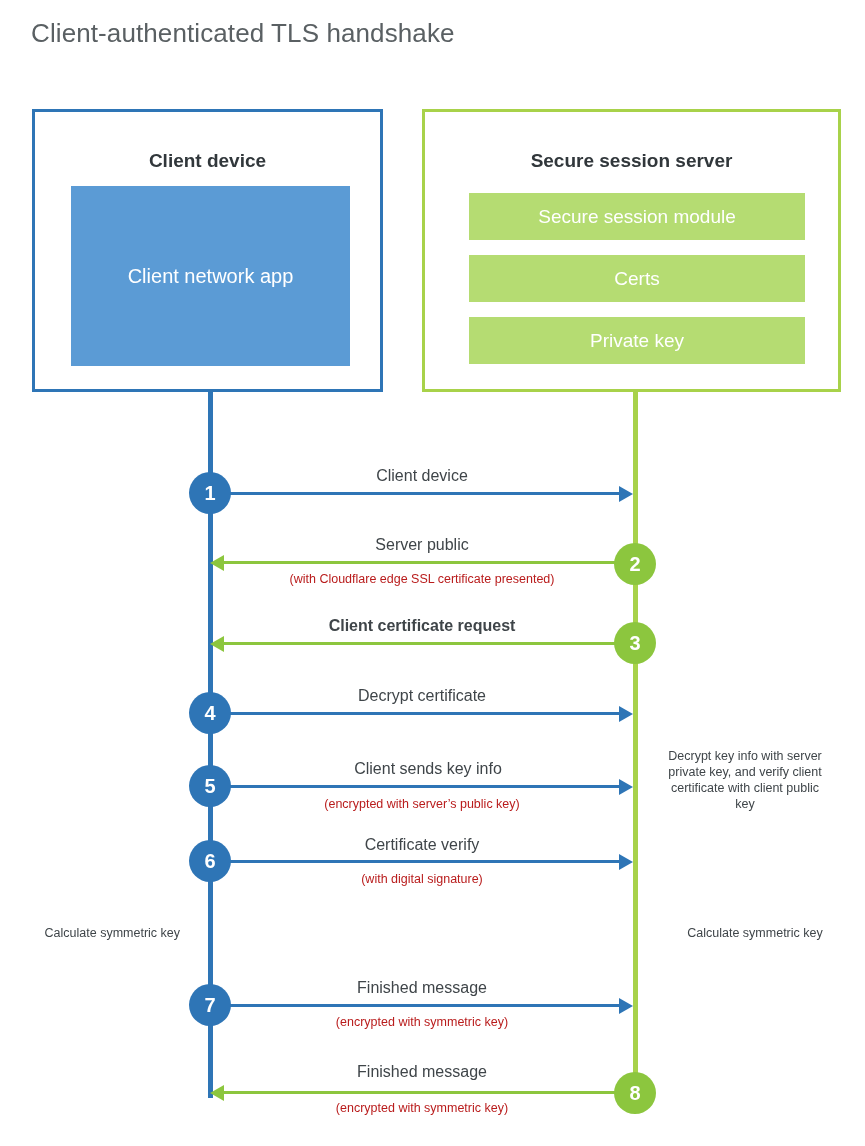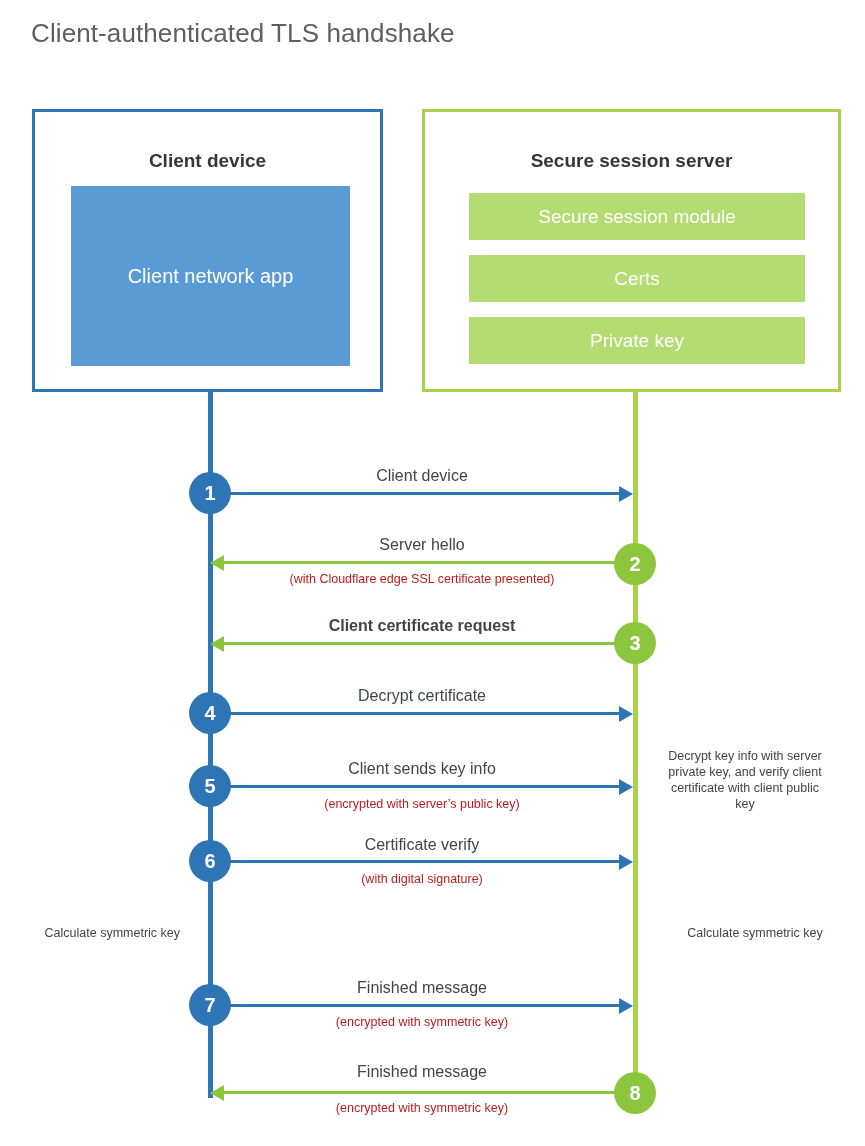--- a/index.html
+++ b/index.html
@@ -109,37 +109,37 @@
 
   <div class="side-note right-al" style="left:20px;top:925px;width:160px;">Calculate symmetric key</div>
 
   <div class="side-note left-al" style="left:670px;top:925px;width:170px;">Calculate symmetric key</div>
 
   <div class="msg-label" style="left:210px;top:467px;width:424px;">Client device</div>
   <div class="msg-line blue" style="left:210px;top:492px;width:409px;"></div>
   <div class="arrow-head right blue" style="left:619px;top:485.5px;"></div>
   <div class="step-circle blue" style="left:189px;top:472px;">1</div>
 
-  <div class="msg-label" style="left:210px;top:536px;width:424px;">Server hello</div>
+  <div class="msg-label" style="left:210px;top:536px;width:424px;">Server public</div>
   <div class="msg-line green" style="left:224px;top:561px;width:410px;"></div>
   <div class="arrow-head left green" style="left:210px;top:554.5px;"></div>
   <div class="msg-sublabel" style="left:210px;top:572px;width:424px;">(with Cloudflare edge SSL certificate presented)</div>
   <div class="step-circle green" style="left:614px;top:543px;">2</div>
 
   <div class="msg-label" style="left:210px;top:617px;width:424px;font-weight:bold;">Client certificate request</div>
   <div class="msg-line green" style="left:224px;top:642px;width:410px;"></div>
   <div class="arrow-head left green" style="left:210px;top:635.5px;"></div>
   <div class="step-circle green" style="left:614px;top:622px;">3</div>
 
   <div class="msg-label" style="left:210px;top:687px;width:424px;">Decrypt certificate</div>
   <div class="msg-line blue" style="left:210px;top:712px;width:409px;"></div>
   <div class="arrow-head right blue" style="left:619px;top:705.5px;"></div>
   <div class="step-circle blue" style="left:189px;top:692px;">4</div>
 
-  <div class="msg-label" style="left:210px;top:760px;width:424px;">Client sends key info</div>
+  <div class="msg-label" style="left:216px;top:760px;width:424px;">Client sends key info</div>
   <div class="msg-line blue" style="left:210px;top:785px;width:409px;"></div>
   <div class="arrow-head right blue" style="left:619px;top:778.5px;"></div>
   <div class="msg-sublabel" style="left:210px;top:797px;width:424px;">(encrypted with server’s public key)</div>
   <div class="step-circle blue" style="left:189px;top:765px;">5</div>
 
   <div class="msg-label" style="left:210px;top:836px;width:424px;">Certificate verify</div>
   <div class="msg-line blue" style="left:210px;top:860px;width:409px;"></div>
   <div class="arrow-head right blue" style="left:619px;top:853.5px;"></div>
   <div class="msg-sublabel" style="left:210px;top:872px;width:424px;">(with digital signature)</div>
   <div class="step-circle blue" style="left:189px;top:840px;">6</div>

